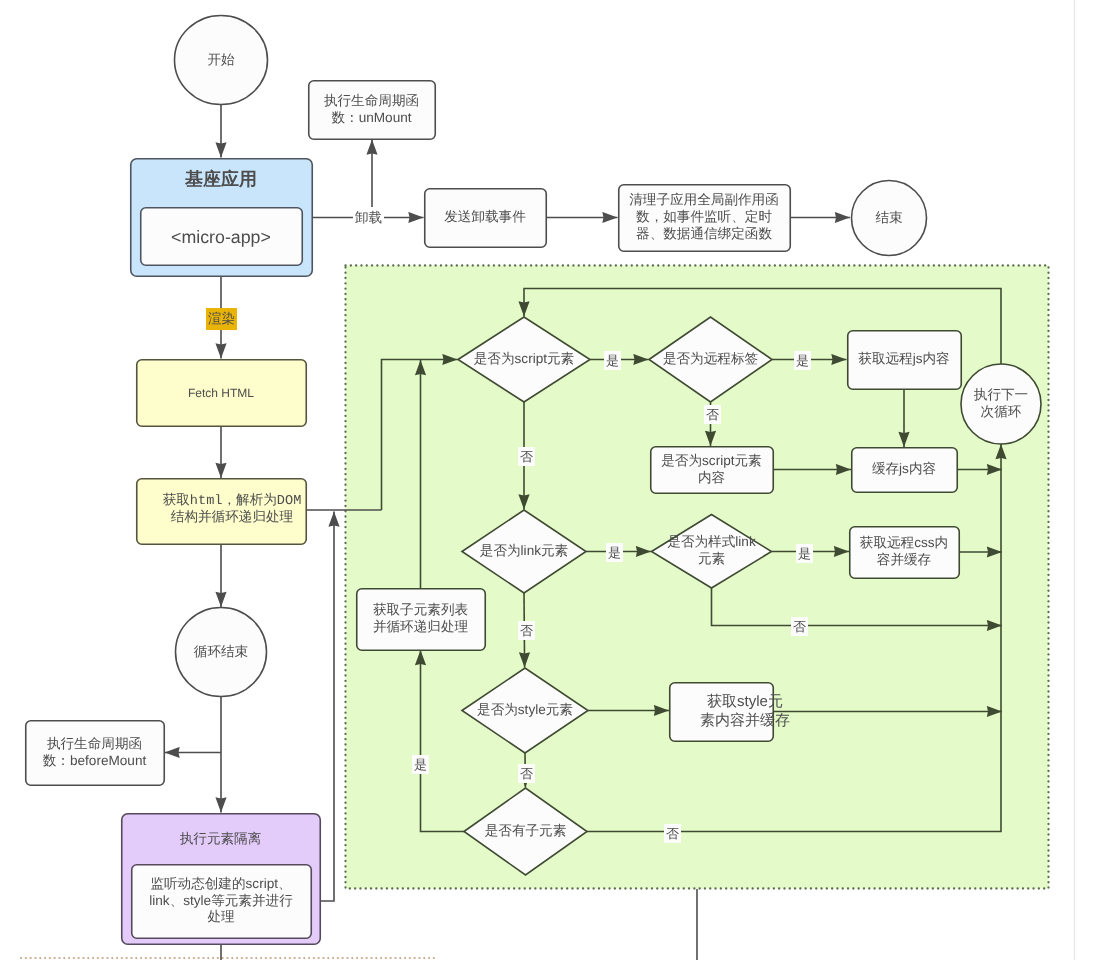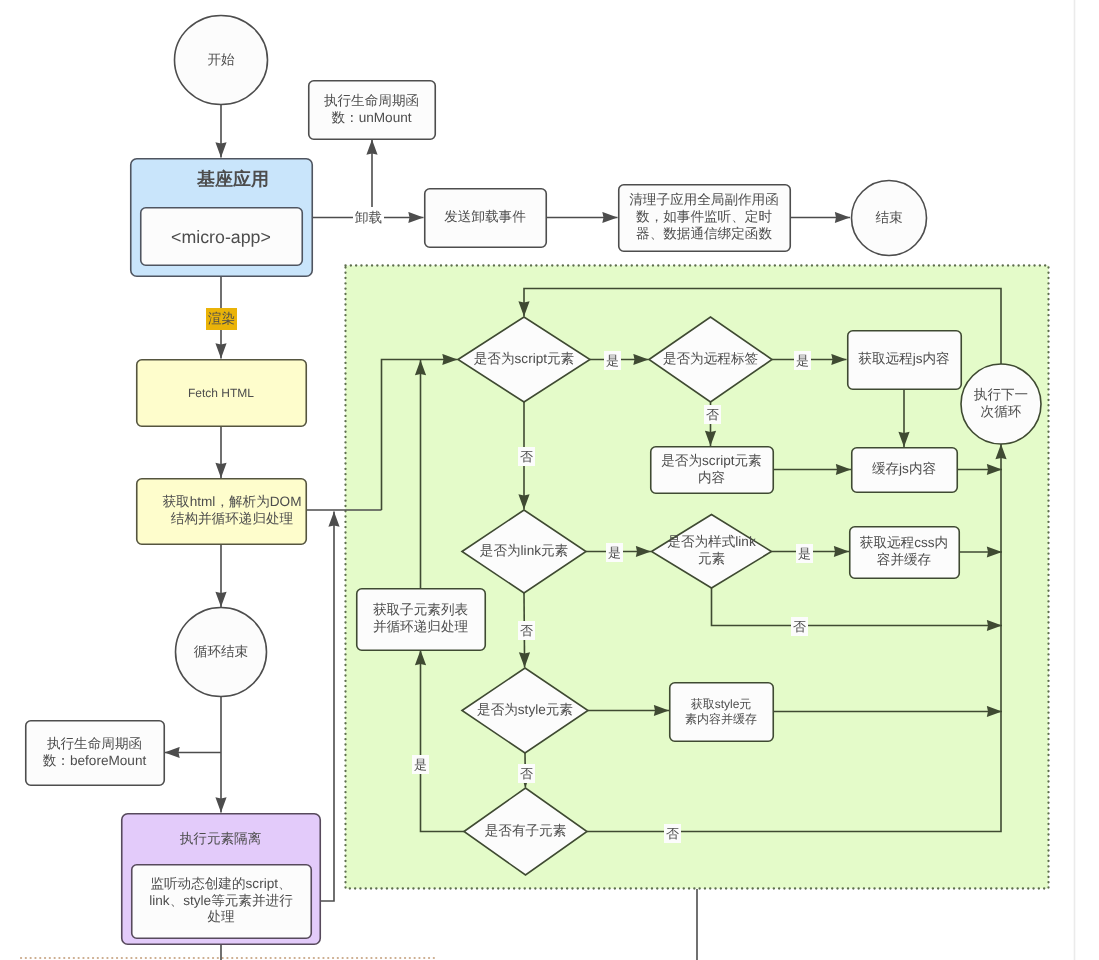--- a/index.html
+++ b/index.html
@@ -6,21 +6,21 @@
   html,body{margin:0;padding:0;background:#ffffff;}
   body{font-family:"Liberation Sans",sans-serif;-webkit-font-smoothing:antialiased;text-rendering:geometricPrecision;}
   #page{position:relative;width:1099px;height:960px;overflow:hidden;background:#ffffff;}
   #sheet{position:absolute;left:0;top:0;width:1099px;height:960px;}
   .nlabel{-webkit-font-smoothing:antialiased;position:absolute;display:flex;align-items:center;justify-content:center;
        text-align:center;color:#4d4d4d;line-height:1.24;white-space:pre-line;
        font-family:"Liberation Sans",sans-serif;font-size:13.6px;pointer-events:none;}
   .elabel{-webkit-font-smoothing:antialiased;position:absolute;display:flex;align-items:center;justify-content:center;
           text-align:center;background:#fcfcfc;color:#4d4d4d;font-size:13px;line-height:1.2;
           white-space:nowrap;font-family:"Liberation Sans",sans-serif;}
-  .bold{font-weight:700;padding-left:12px;}
+  .bold{font-weight:700;}
 </style>
 </head>
 <body>
 
 <div id="page">
 <svg id="sheet" width="1099" height="960" viewBox="0 0 1099 960">
   <defs>
     <marker id="ahG" markerWidth="17" markerHeight="12" refX="15.6" refY="6" orient="auto" markerUnits="userSpaceOnUse">
       <path d="M0.4 0.4 L15.6 6 L0.4 11.6 L1.6 6 Z" fill="#4d4d4d"></path>
     </marker>
@@ -152,21 +152,21 @@
 <div class="nlabel bold" style="left:130px;top:159px;width:182px;height:40px;font-size:18px;">基座应用</div>
 <div class="nlabel" style="left:140px;top:208px;width:162px;height:58px;font-size:17.8px;text-align:center;">&lt;micro-app&gt;</div>
 <div class="nlabel" style="left:308px;top:80px;width:127px;height:59px;font-size:13.6px;">执行生命周期函
 数：unMount</div>
 <div class="nlabel" style="left:424px;top:188px;width:122px;height:59px;font-size:13.6px;">发送卸载事件</div>
 <div class="nlabel" style="left:618px;top:184px;width:172px;height:67px;font-size:13.6px;">清理子应用全局副作用函
 数，如事件监听、定时
 器、数据通信绑定函数</div>
 <div class="nlabel" style="left:851px;top:180px;width:76px;height:76px;font-size:13.6px;">结束</div>
 <div class="nlabel" style="left:136px;top:359px;width:170px;height:68px;font-size:12px;">Fetch HTML</div>
-<div class="nlabel" style="left:136px;top:478px;width:192px;height:66px;font-size:13.6px;">获取html，解析为DOM
+<div class="nlabel" style="left:136px;top:478px;width:192px;height:66px;font-size:13.6px;font-family:Liberation Mono, monospace;">获取html，解析为DOM
 结构并循环递归处理</div>
 <div class="nlabel" style="left:175px;top:607px;width:92px;height:90px;font-size:13.6px;">循环结束</div>
 <div class="nlabel" style="left:25px;top:720px;width:139px;height:65px;font-size:13.6px;">执行生命周期函
 数：beforeMount</div>
 <div class="nlabel" style="left:121px;top:818px;width:199px;height:42px;font-size:13.6px;">执行元素隔离</div>
 <div class="nlabel" style="left:131px;top:864px;width:180px;height:74px;font-size:13.6px;">监听动态创建的script、
 link、style等元素并进行
 处理</div>
 
 <div class="nlabel" style="left:458px;top:317px;width:132px;height:85px;font-size:13.6px;">是否为script元素</div>
@@ -178,21 +178,21 @@
 内容</div>
 <div class="nlabel" style="left:851px;top:447px;width:106px;height:45px;font-size:13.6px;">缓存js内容</div>
 <div class="nlabel" style="left:462px;top:510px;width:124px;height:83px;font-size:13.6px;">是否为link元素</div>
 <div class="nlabel" style="left:651px;top:514px;width:121px;height:74px;font-size:13.6px;">是否为样式link
 元素</div>
 <div class="nlabel" style="left:849px;top:526px;width:110px;height:52px;font-size:13.6px;">获取远程css内
 容并缓存</div>
 <div class="nlabel" style="left:356px;top:588px;width:129px;height:62px;font-size:13.6px;">获取子元素列表
 并循环递归处理</div>
 <div class="nlabel" style="left:462px;top:668px;width:126px;height:85px;font-size:13.6px;">是否为style元素</div>
-<div class="nlabel" style="left:669px;top:682px;width:104px;height:59px;font-size:12px;">获取style元
+<div class="nlabel" style="left:669px;top:682px;width:104px;height:59px;font-size:15px;padding-left:24px;">获取style元
 素内容并缓存</div>
 <div class="nlabel" style="left:464px;top:788px;width:123px;height:87px;font-size:13.6px;">是否有子元素</div>
 
 <div class="elabel" style="left:353px;top:207px;width:31px;height:22px;background:#ffffff;font-size:13.6px;">卸载</div>
 <div class="elabel" style="left:206px;top:308px;width:31px;height:22px;background:#eab308;font-size:13.6px;">渲染</div>
 <div class="elabel" style="left:604px;top:351px;width:17px;height:19px;">是</div>
 <div class="elabel" style="left:518px;top:447px;width:17px;height:19px;">否</div>
 <div class="elabel" style="left:794px;top:351px;width:17px;height:19px;">是</div>
 <div class="elabel" style="left:704px;top:405px;width:17px;height:19px;">否</div>
 <div class="elabel" style="left:606px;top:543px;width:17px;height:19px;">是</div>

